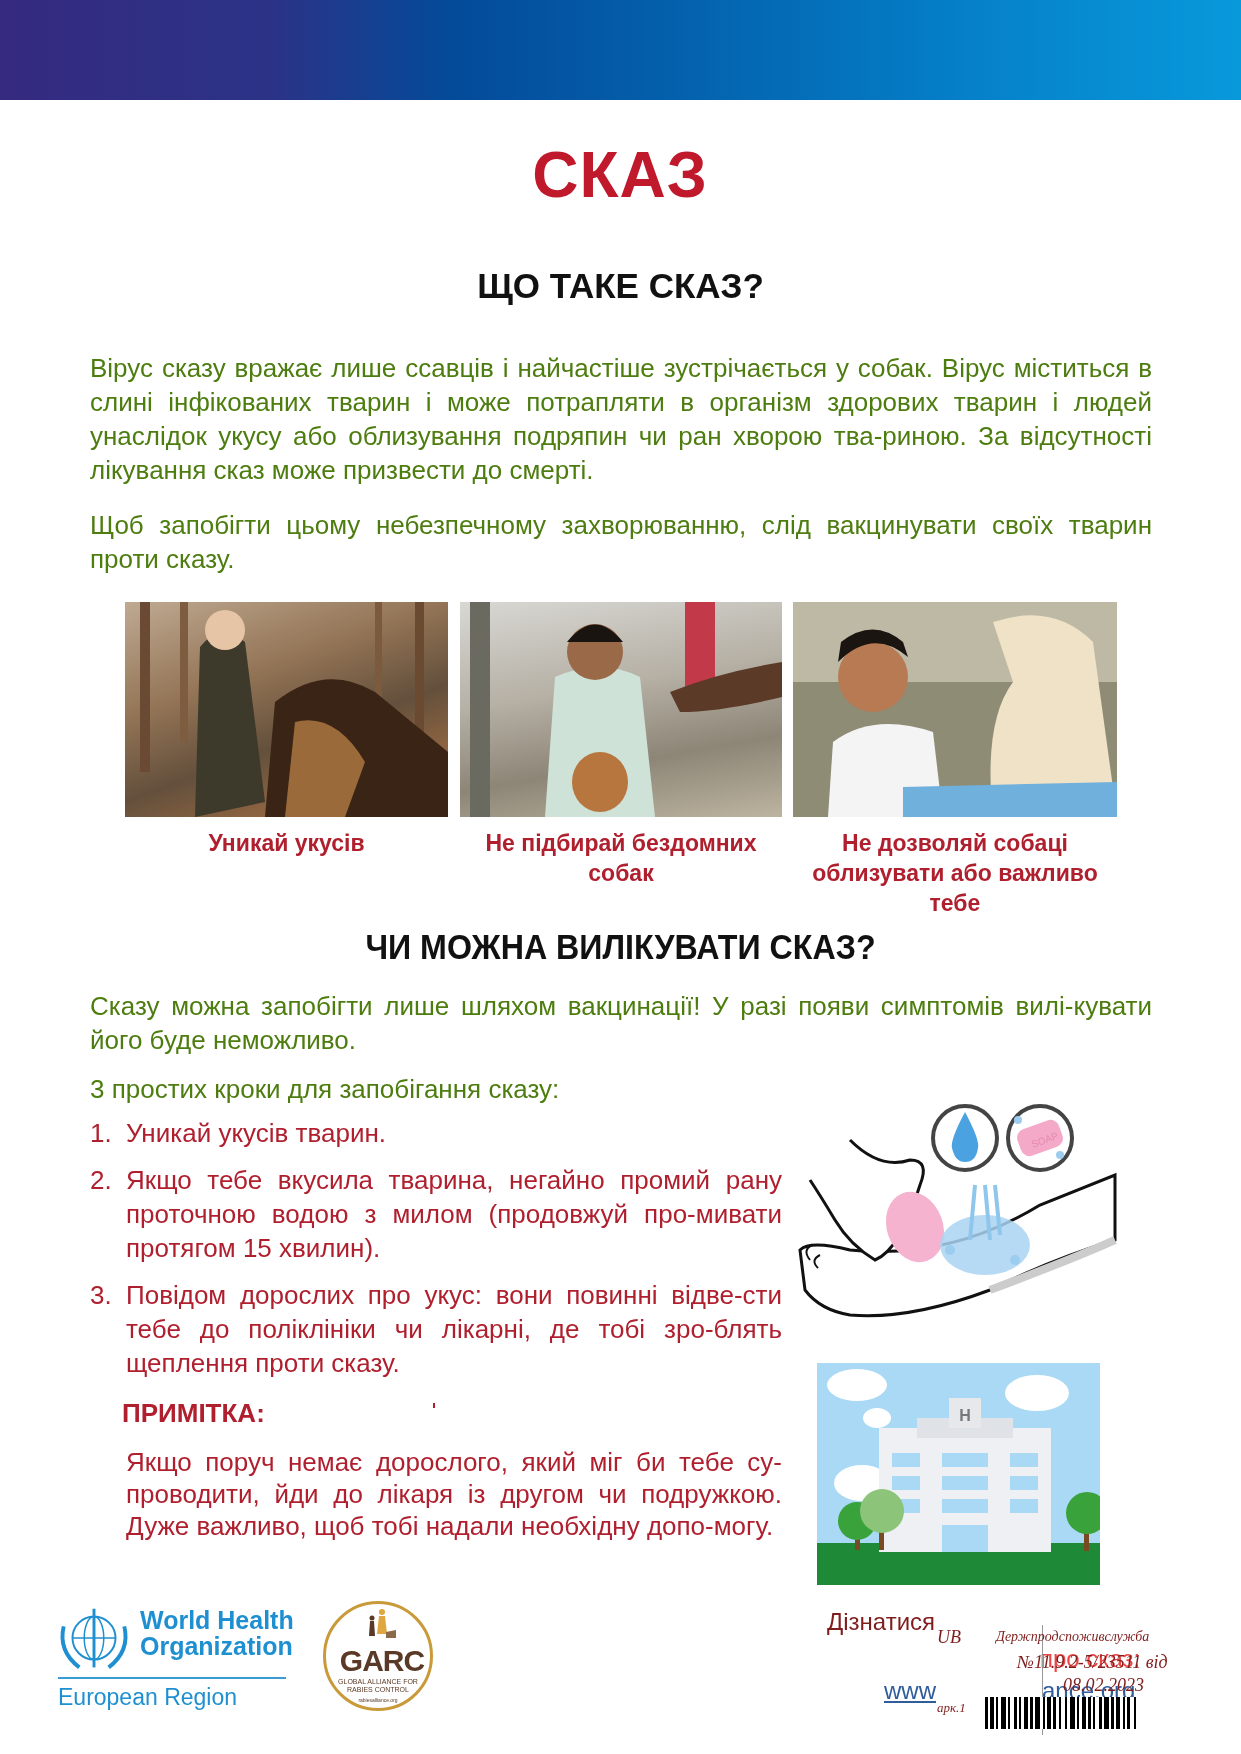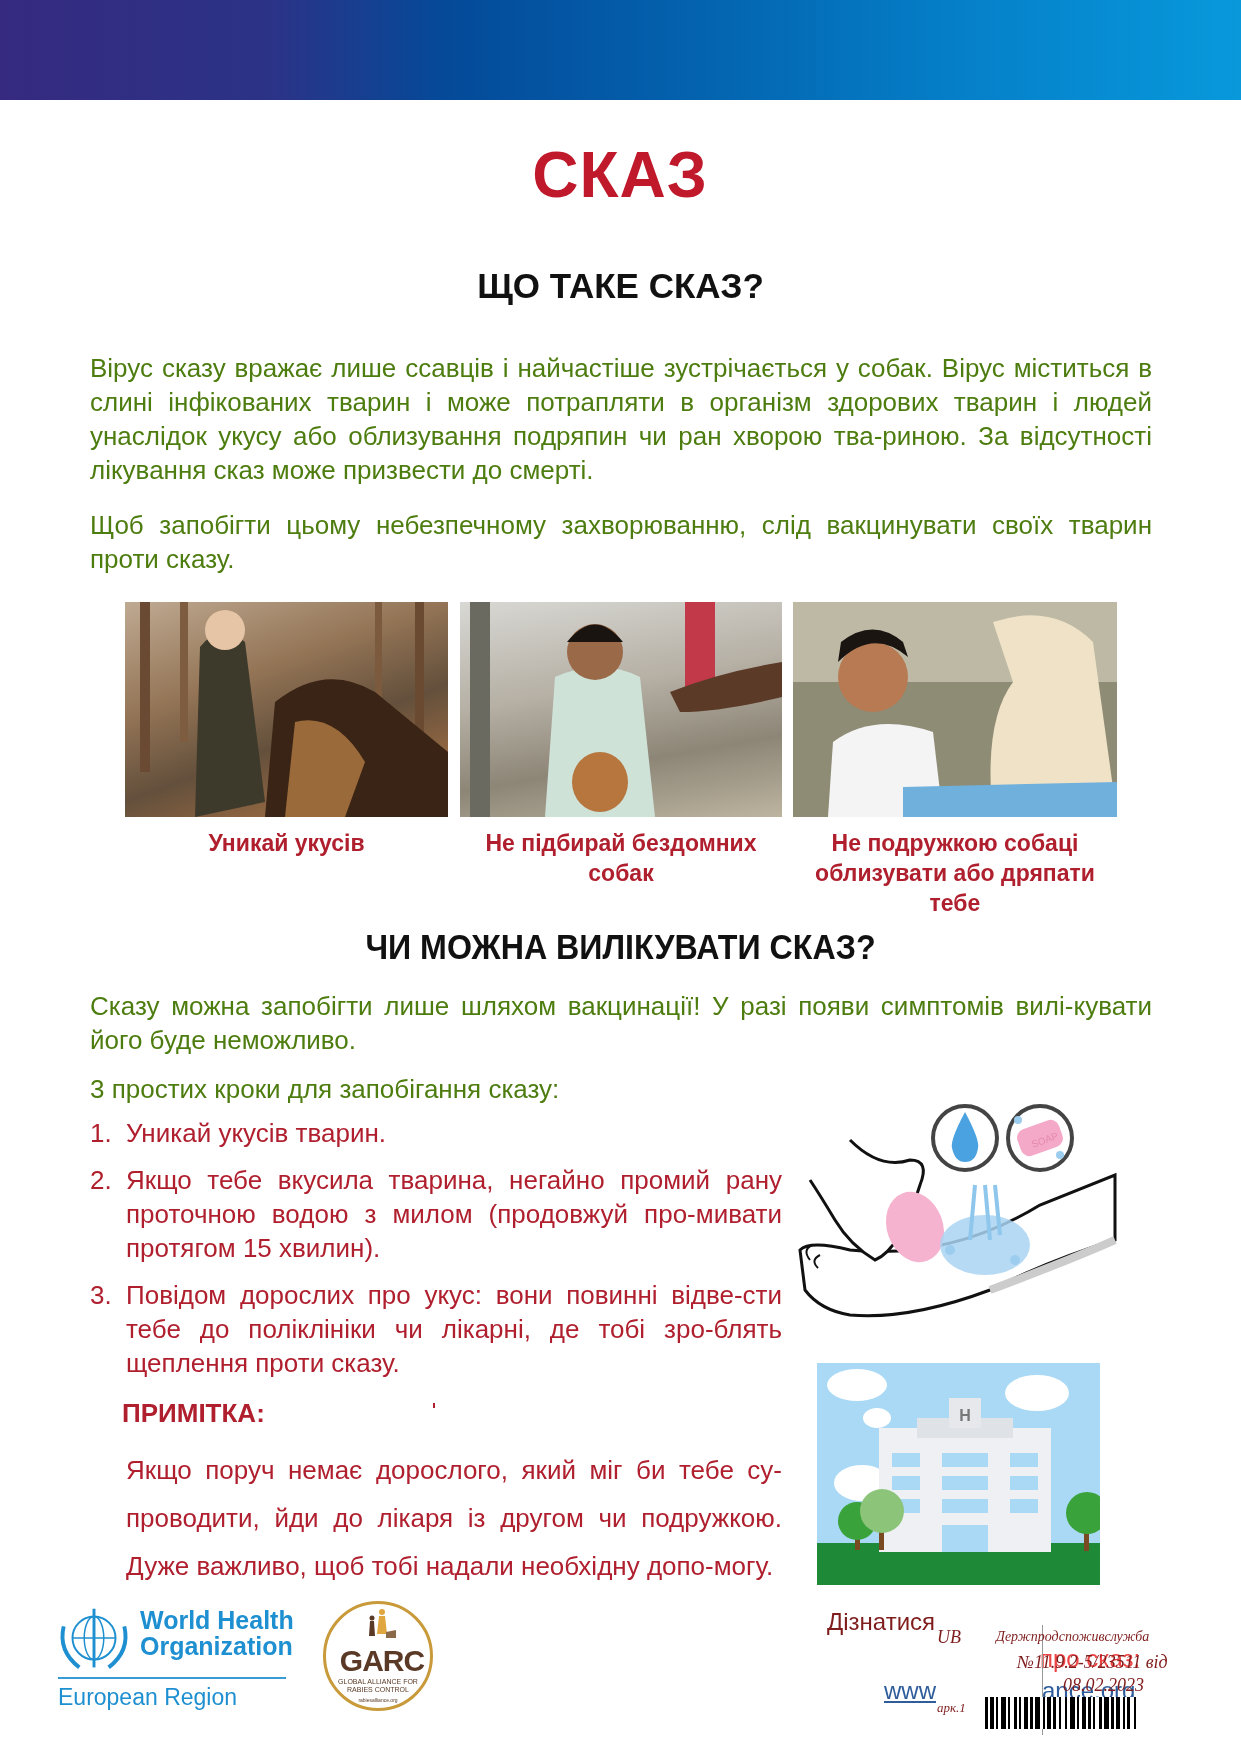--- a/index.html
+++ b/index.html
@@ -46,21 +46,21 @@
   }
   .caption.a { left: 125px; width: 323px; }
   .caption.b { left: 460px; width: 322px; }
   .caption.c { left: 793px; width: 324px; }
 
   .steps { position: absolute; left: 90px; top: 1116px; width: 692px; color: #b01f2e; font-size: 26px; line-height: 34px; }
   .step { position: relative; padding-left: 36px; margin-bottom: 13px; text-align: justify; }
   .step .num { position: absolute; left: 0; top: 0; }
   .note-title { position: absolute; left: 90px; top: 1398px; font-size: 26px; font-weight: bold; color: #b01f2e; margin-left: 32px; }
   .note-dot { position: absolute; left: 433px; top: 1403px; width: 2px; height: 5px; background: #b01f2e; }
-  .note-body { position: absolute; left: 126px; top: 1446px; width: 656px; font-size: 26px; line-height: 48px; color: #b01f2e; text-align: justify; }
+  .note-body { position: absolute; left: 126px; top: 1446px; width: 656px; font-size: 26px; line-height: 32px; color: #b01f2e; text-align: justify; }
 
   .wash-illus { position: absolute; left: 790px; top: 1100px; width: 330px; height: 240px; }
   .hospital-illus { position: absolute; left: 817px; top: 1363px; width: 283px; height: 222px; }
 
   .who-logo { position: absolute; left: 50px; top: 1597px; width: 240px; height: 118px; }
   .who-text { position: absolute; left: 140px; top: 1607px; color: #1e8fd0; font-weight: bold; font-size: 25px; line-height: 26px; }
   .who-rule { position: absolute; left: 58px; top: 1677px; width: 228px; height: 2px; background: #3a9bd4; }
   .who-region { position: absolute; left: 58px; top: 1684px; color: #1e8fd0; font-size: 23px; }
 
   .garc { position: absolute; left: 323px; top: 1601px; width: 110px; height: 110px; border-radius: 50%;
@@ -127,21 +127,21 @@
     <path d="M200 20 Q260 0 300 40 L324 215 L200 215 Q190 120 220 80 Z" fill="#efe2c6"></path>
     <circle cx="80" cy="75" r="35" fill="#b77a52"></circle>
     <path d="M45 60 Q80 25 115 55 L110 40 Q80 15 48 40 Z" fill="#1b1512"></path>
     <path d="M40 140 Q80 110 140 130 L150 215 L35 215 Z" fill="#f4f4f4"></path>
     <path d="M110 185 L324 180 L324 215 L110 215 Z" fill="#6fb0dd"></path>
   </svg>
 </div>
 
 <div class="caption a">Уникай укусів</div>
 <div class="caption b">Не підбирай бездомних собак</div>
-<div class="caption c">Не подружкою собаці облизувати або дряпати тебе</div>
+<div class="caption c">Не дозволяй собаці облизувати або важливо тебе</div>
 
 <h2 class="h2 q2">ЧИ МОЖНА ВИЛІКУВАТИ СКАЗ?</h2>
 <p class="para p3">Сказу можна запобігти лише шляхом вакцинації! У разі появи симптомів вилі-кувати його буде неможливо.</p>
 <p class="para p4">3 простих кроки для запобігання сказу:</p>
 
 <div class="steps">
   <div class="step">
     <span class="num">1.</span>
     <span>Уникай укусів тварин.</span>
   </div>

